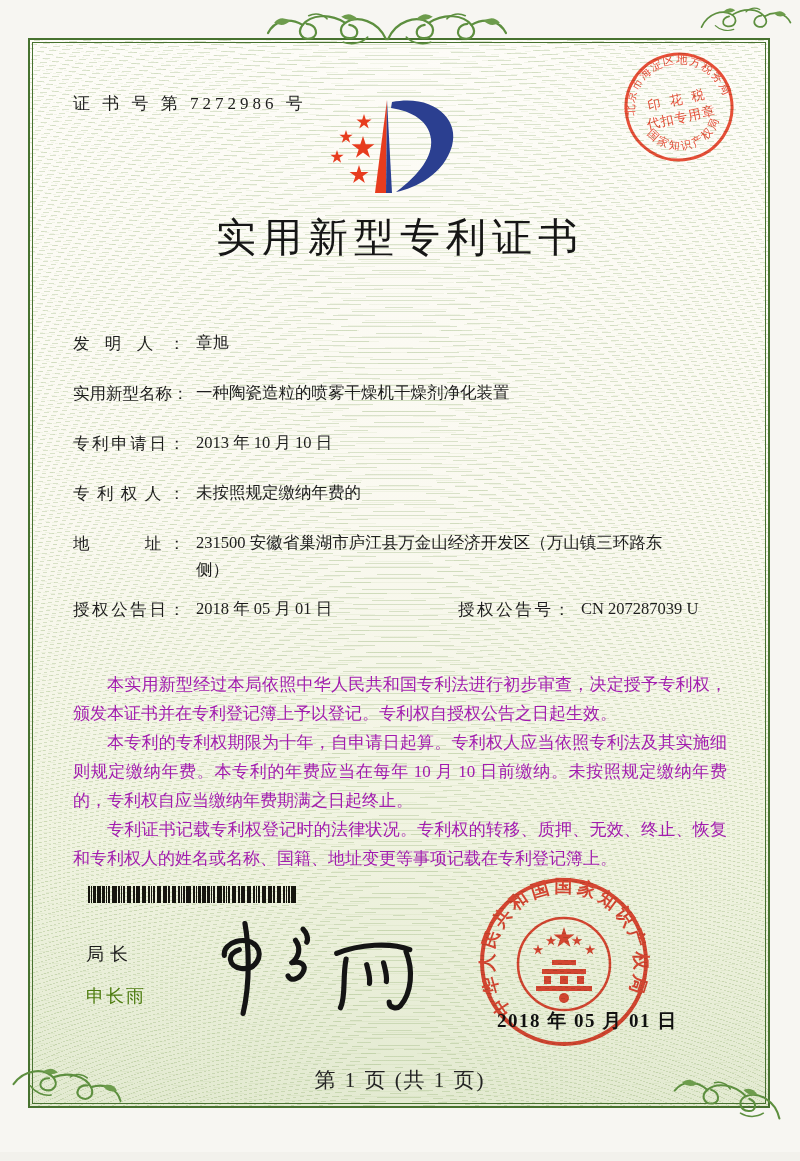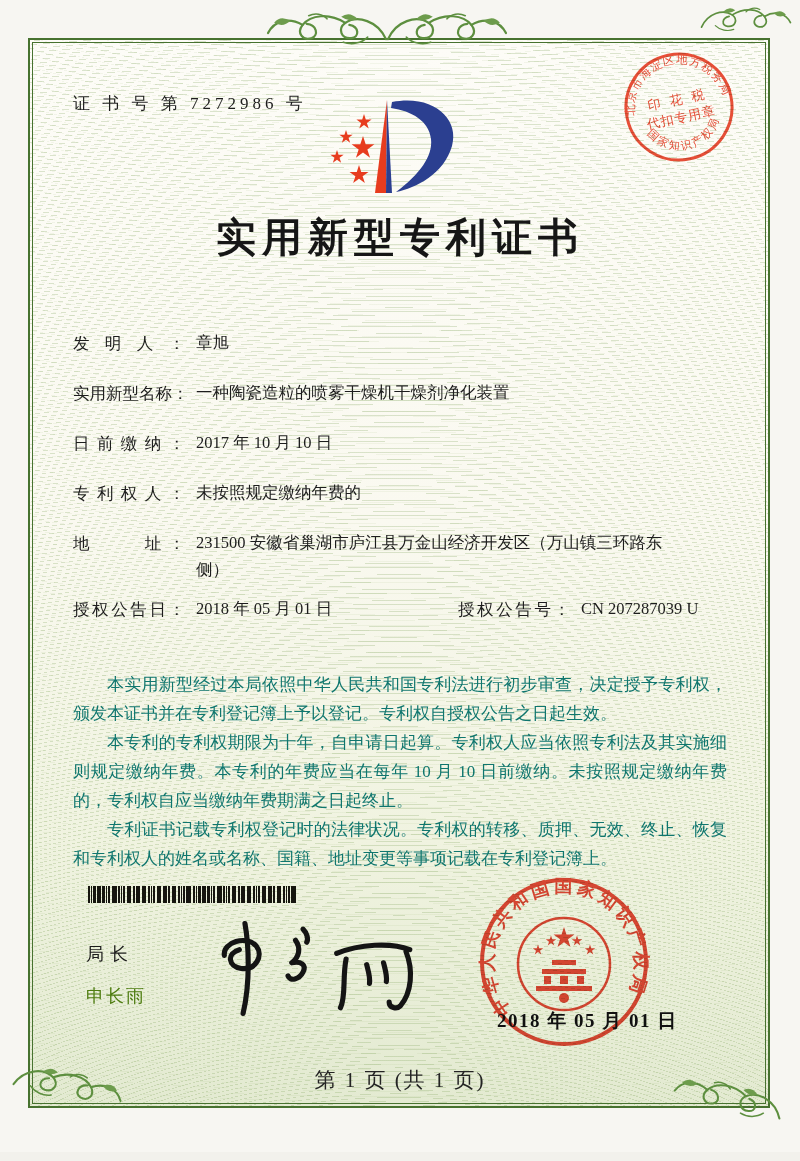--- a/index.html
+++ b/index.html
@@ -18,30 +18,30 @@
       repeating-radial-gradient(ellipse 170% 70% at 50% -40%, rgba(150,180,110,.10) 0 1px, rgba(0,0,0,0) 1px 9px),
       linear-gradient(180deg,#fdfcf7 0%,#faf9f0 45%,#f0f3e0 75%,#e3ead1 100%);
   }
   .sheet::after{content:'';position:absolute;inset:2px;border:1.5px solid #47722f;}
   .orn{position:absolute;z-index:3;}
   .cert-no{position:absolute;left:73px;top:92px;font-size:17px;letter-spacing:4px;color:#1d1d1d;z-index:4;}
   .logo{position:absolute;left:320px;top:94px;z-index:4;}
   .tax-stamp{position:absolute;left:620px;top:50px;z-index:5;mix-blend-mode:multiply;opacity:.95;}
   .title{
     position:absolute;left:0;top:210px;width:800px;text-align:center;
-    font-size:40px;font-weight:bold;letter-spacing:6px;color:#161616;z-index:4;
+    font-size:40px;font-weight:normal;letter-spacing:6px;color:#161616;z-index:4;
   }
   .fields{position:absolute;left:73px;top:329px;width:660px;font-size:16.5px;z-index:4;}
   .field-row{display:flex;line-height:29px;margin-bottom:21px;position:relative;}
   .field-row.addr{margin-bottom:12px;}
   .flabel{flex:0 0 112px;width:112px;text-align:justify;text-align-last:justify;white-space:nowrap;color:#1d1d1d;}
   .fvalue{margin-left:11px;max-width:470px;line-height:27px;color:#1d1d1d;}
   .grant-right{position:absolute;left:385px;top:0;display:flex;}
   .paragraphs{position:absolute;left:73px;top:670px;width:654px;z-index:4;}
-  .paragraphs p{margin:0;text-indent:2em;font-size:17px;line-height:29px;text-align:justify;color:#0f766e;}
+  .paragraphs p{margin:0;text-indent:2em;font-size:17px;line-height:29px;text-align:justify;color:#a21caf;}
   .barcode{
     position:absolute;left:88px;top:886px;width:210px;height:17px;z-index:4;
     background:
       repeating-linear-gradient(90deg,#16150f 0 2px,rgba(0,0,0,0) 2px 5px),
       repeating-linear-gradient(90deg,#16150f 0 1px,rgba(0,0,0,0) 1px 7px),
       repeating-linear-gradient(90deg,#16150f 0 1px,rgba(0,0,0,0) 1px 3px);
   }
   .director-label{position:absolute;left:86px;top:942px;font-size:18px;letter-spacing:6px;color:#1b1b1b;z-index:4;}
   .director-name{position:absolute;left:86px;top:984px;font-size:18px;letter-spacing:2px;color:#4d7c0f;z-index:4;}
   .signature{position:absolute;left:198px;top:916px;z-index:6;}
@@ -128,22 +128,22 @@
   <div class="fields">
     <div class="field-row">
       <span class="flabel">发明人：</span>
       <span class="fvalue">章旭</span>
     </div>
     <div class="field-row">
       <span class="flabel">实用新型名称：</span>
       <span class="fvalue">一种陶瓷造粒的喷雾干燥机干燥剂净化装置</span>
     </div>
     <div class="field-row">
-      <span class="flabel">日前缴纳：</span>
-      <span class="fvalue">2017 年 10 月 10 日</span>
+      <span class="flabel">专利申请日：</span>
+      <span class="fvalue">2013 年 10 月 10 日</span>
     </div>
     <div class="field-row">
       <span class="flabel">专利权人：</span>
       <span class="fvalue">未按照规定缴纳年费的</span>
     </div>
     <div class="field-row addr">
       <span class="flabel">地　　址：</span>
       <span class="fvalue">231500 安徽省巢湖市庐江县万金山经济开发区（万山镇三环路东侧）</span>
     </div>
     <div class="field-row">

